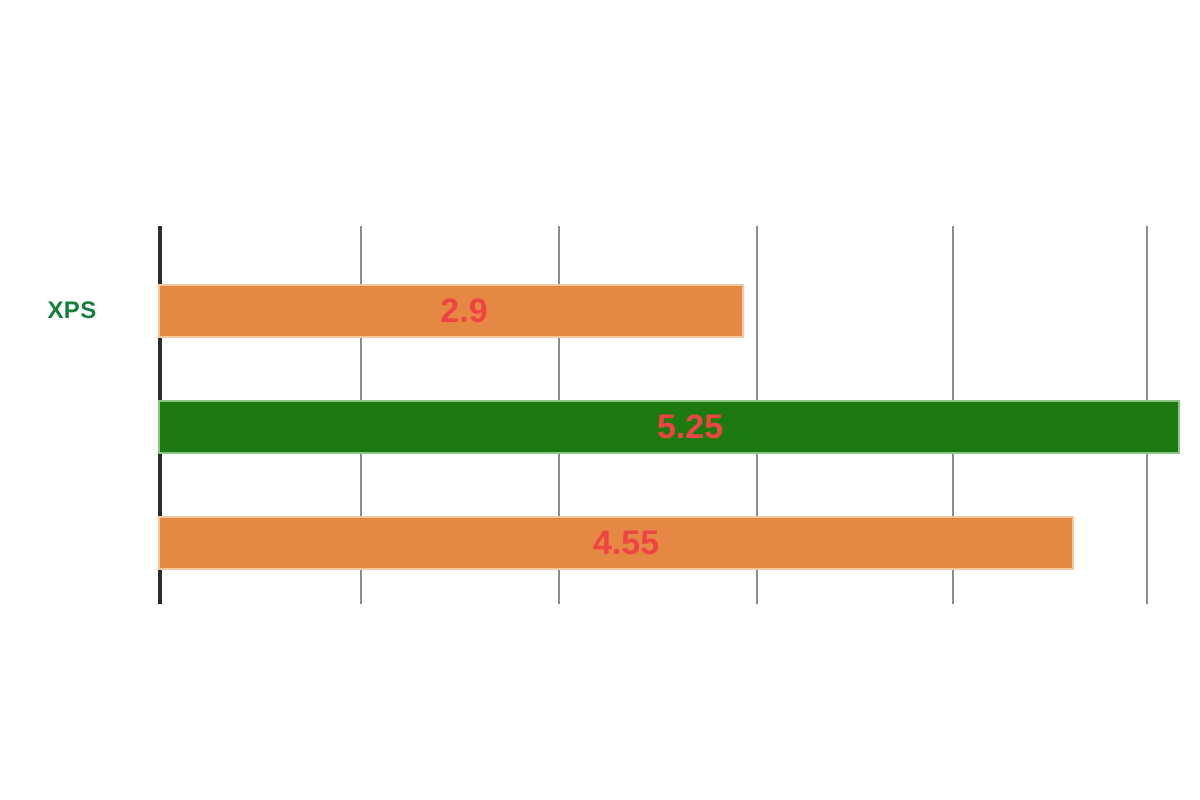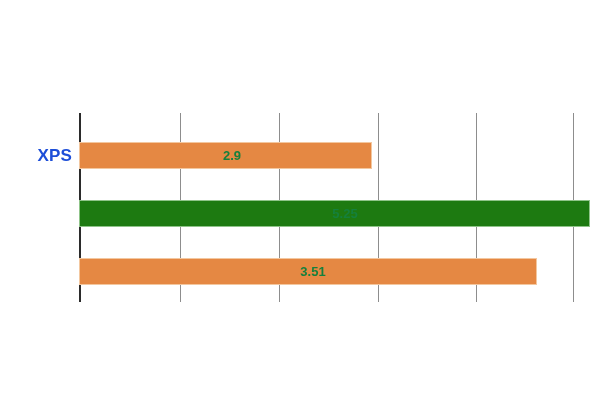--- a/index.html
+++ b/index.html
@@ -49,24 +49,24 @@
     width: 600px;
     height: 27px;
   }
 
   .cat-label {
     position: absolute;
     left: 0;
     width: 72px;
     height: 27px;
     line-height: 27px;
-    text-align: right;
-    font-size: 17px;
+    text-align: center;
+    font-size: 12px;
     font-weight: bold;
-    color: #1d4ed8;
+    color: #15803d;
     letter-spacing: 0.2px;
     white-space: nowrap;
   }
 
   .bar {
     position: absolute;
     left: 79px;
     top: 0;
     height: 27px;
     box-sizing: border-box;
@@ -78,23 +78,23 @@
   .bar.green {
     background: #1d7a11;
     border: 1px solid #8fc489;
   }
 
   .bar-value {
     position: absolute;
     top: 0;
     height: 27px;
     line-height: 27px;
-    font-size: 13px;
+    font-size: 17px;
     font-weight: bold;
-    color: #15803d;
+    color: #ef4444;
     white-space: nowrap;
     transform: translateX(-50%);
   }
 </style>
 </head>
 <body>
 
 <div id="chart-root">
 
   <div id="plot-area">
@@ -112,17 +112,17 @@
       <div class="bar-value" style="left:232px;">2.9</div>
     </div>
 
     <div class="bar-row" style="top:200px;">
       <div class="bar green" style="width:511px;"></div>
       <div class="bar-value" style="left:345px;">5.25</div>
     </div>
 
     <div class="bar-row" style="top:258px;">
       <div class="bar orange" style="width:458px;"></div>
-      <div class="bar-value" style="left:313px;">3.51</div>
+      <div class="bar-value" style="left:313px;">4.55</div>
     </div>
 
   </div>
 </div>
 
 </body></html>

